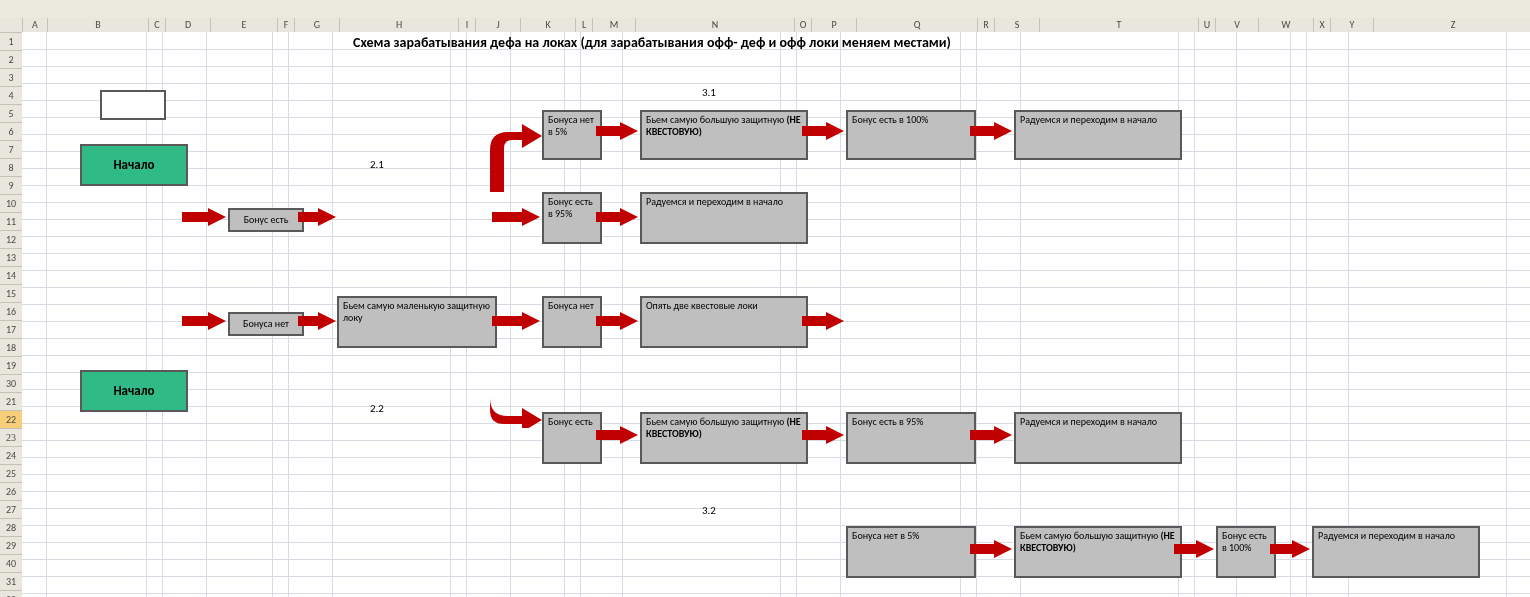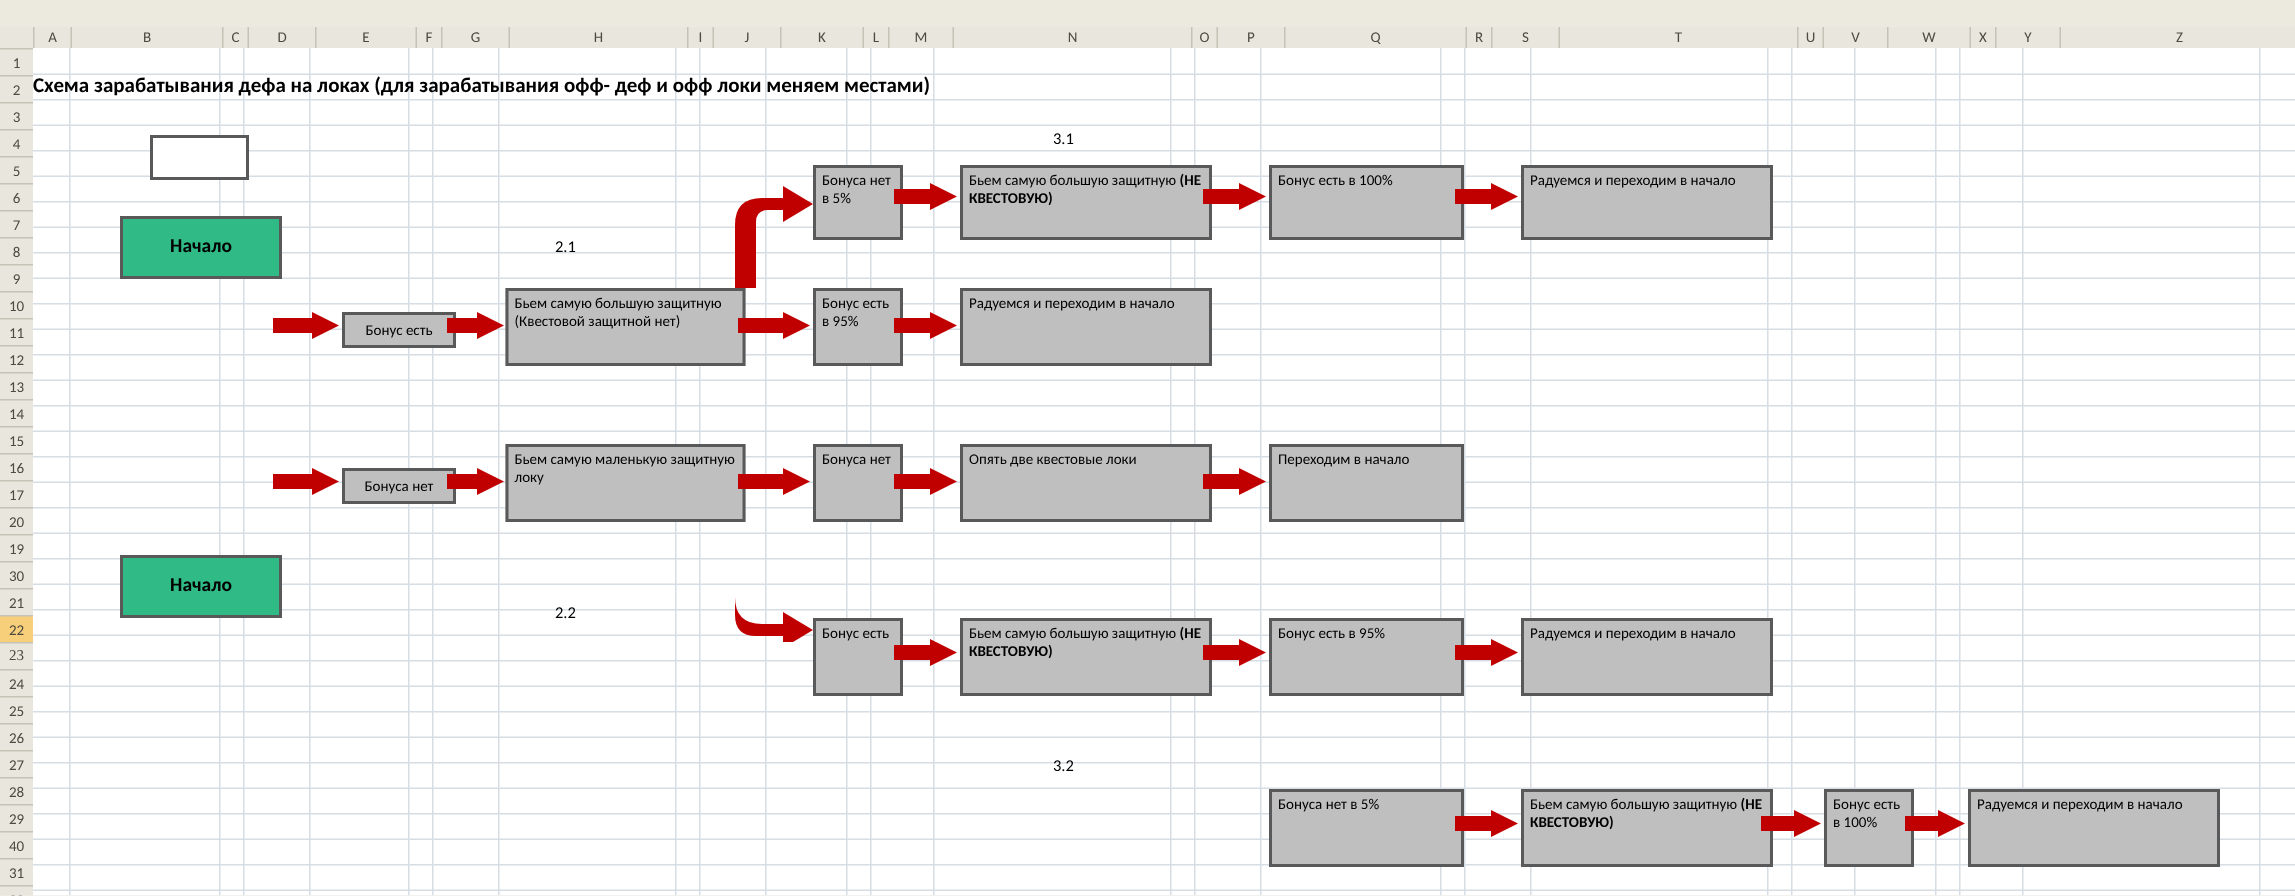--- a/index.html
+++ b/index.html
@@ -15,21 +15,21 @@
 .topleft{position:absolute;left:0;top:18px;width:22px;height:14px;background:#e9e7dd;border-right:1px solid #c5c2b6;}
 .fx{position:absolute;left:0;top:0;width:1530px;height:18px;background:#eceadf;border-bottom:1px solid #c7c4b8;}
 
 
 .grid{position:absolute;left:22px;top:32px;width:1508px;height:565px;background:#fff;}
 .grid .vl,.grid .hl{position:absolute;background:#d7dde4;}
 .grid .vl{width:1px;height:100%;top:0;}
 .grid .hl{height:1px;width:100%;left:0;}
 
 
-.title{position:absolute;font-weight:bold;font-size:14px;text-align:left;padding-top:16px;}
+.title{position:absolute;font-weight:bold;font-size:14px;text-align:center;padding-top:2px;}
 
 
 .box{position:absolute;background:#bfbfbf;border:2px solid #595959;padding:2px 4px;font-size:10px;line-height:12px;}
 .box.center{display:flex;align-items:center;justify-content:center;text-align:center;}
 .box.green{background:#2fba86;font-weight:bold;font-size:13px;}
 .box.white{background:#fff;}
 .box b{font-weight:bold;}
 
 .label{position:absolute;font-size:11px;color:#000;}
 
@@ -85,21 +85,21 @@
       <div style="height: 17px;">8</div>
       <div style="height: 17px;">9</div>
       <div style="height: 17px;">10</div>
       <div style="height: 17px;">11</div>
       <div style="height: 17px;">12</div>
       <div style="height: 17px;">13</div>
       <div style="height: 17px;">14</div>
       <div style="height: 17px;">15</div>
       <div style="height: 17px;">16</div>
       <div style="height: 17px;">17</div>
-      <div style="height: 17px;">20</div>
+      <div style="height: 17px;">18</div>
       <div style="height: 17px;">19</div>
       <div style="height: 17px;">30</div>
       <div style="height: 17px;">21</div>
       <div class="active" style="height: 17px;">22</div>
       <div style="height: 17px; font-family: Liberation Serif, serif;">23</div>
       <div style="height: 17px;">24</div>
       <div style="height: 17px;">25</div>
       <div style="height: 17px;">26</div>
       <div style="height: 17px;">27</div>
       <div style="height: 17px;">28</div>
@@ -182,37 +182,35 @@
 
     <div class="box green center" style="left:58px;top:112px;width:96px;height:34px;">Начало</div>
 
 
     <div class="box green center" style="left:58px;top:338px;width:96px;height:34px;">Начало</div>
 
     <div class="box center" style="left:206px;top:176px;width:64px;height:16px;">Бонус есть</div>
 
     <div class="box center" style="left:206px;top:280px;width:64px;height:16px;">Бонуса нет</div>
 
-    <div class="box" style="left:315px;top:160px;width:148px;height:44px;">Бьем самую большую защитную (Квестовой защитной нет)</div>
 
     <div class="box" style="left:315px;top:264px;width:148px;height:44px;">Бьем самую маленькую защитную локу</div>
 
     <div class="box" style="left:520px;top:78px;width:48px;height:42px;">Бонуса нет в 5%</div>
     <div class="box" style="left:618px;top:78px;width:156px;height:42px;">
       <span>Бьем самую большую защитную </span><b>(НЕ КВЕСТОВУЮ)</b>
     </div>
     <div class="box" style="left:824px;top:78px;width:118px;height:42px;">Бонус есть в 100%</div>
     <div class="box" style="left:992px;top:78px;width:156px;height:42px;">Радуемся и переходим в начало</div>
 
     <div class="box" style="left:520px;top:160px;width:48px;height:44px;">Бонус есть в 95%</div>
     <div class="box" style="left:618px;top:160px;width:156px;height:44px;">Радуемся и переходим в начало</div>
 
     <div class="box" style="left:520px;top:264px;width:48px;height:44px;">Бонуса нет</div>
     <div class="box" style="left:618px;top:264px;width:156px;height:44px;">Опять две квестовые локи</div>
-    <div class="box" style="left:824px;top:264px;width:118px;height:44px;">Переходим в начало</div>
 
     <div class="box" style="left:520px;top:380px;width:48px;height:44px;">Бонус есть</div>
     <div class="box" style="left:618px;top:380px;width:156px;height:44px;">
       <span>Бьем самую большую защитную </span><b>(НЕ КВЕСТОВУЮ)</b>
     </div>
     <div class="box" style="left:824px;top:380px;width:118px;height:44px;">Бонус есть в 95%</div>
     <div class="box" style="left:992px;top:380px;width:156px;height:44px;">Радуемся и переходим в начало</div>
 
     <div class="box" style="left:824px;top:494px;width:118px;height:44px;">Бонуса нет в 5%</div>
     <div class="box" style="left:992px;top:494px;width:156px;height:44px;">

